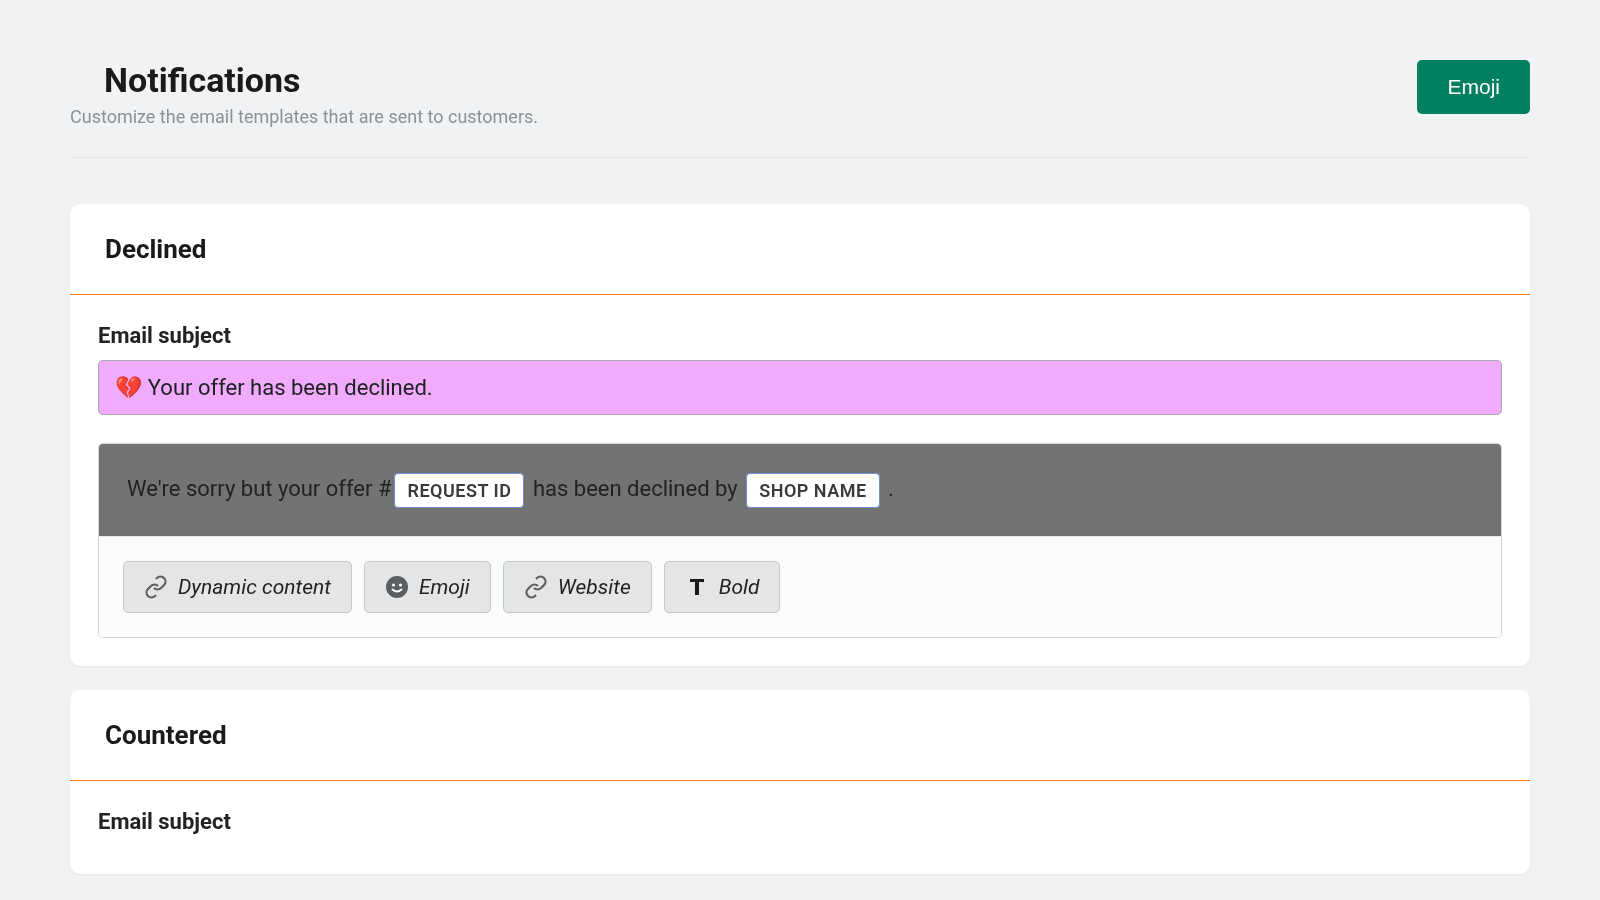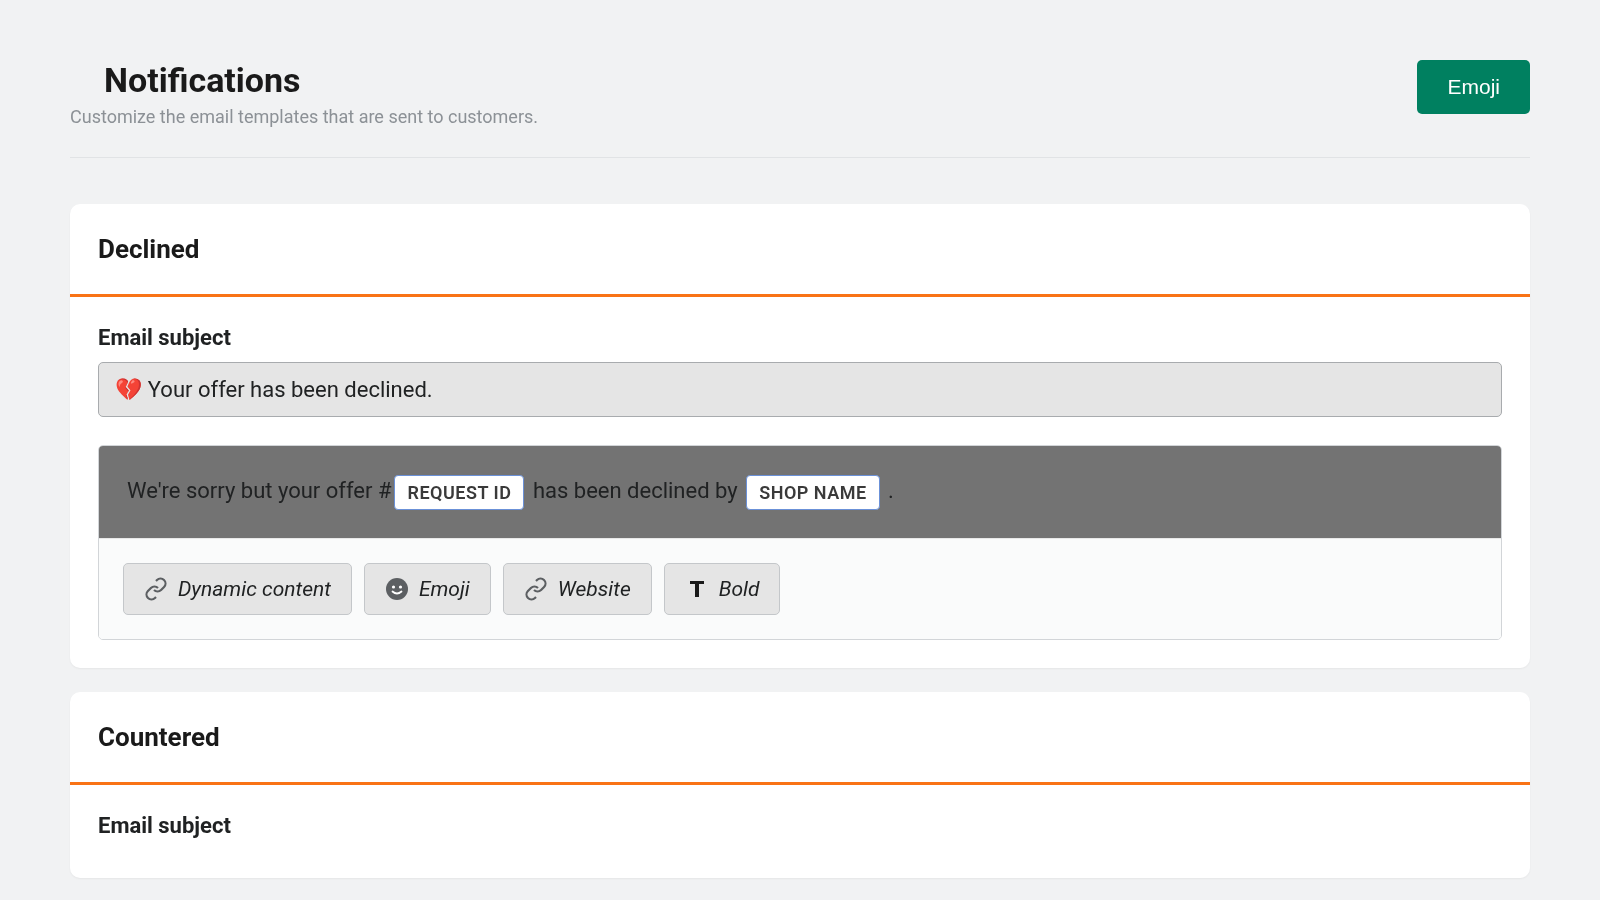--- a/index.html
+++ b/index.html
@@ -50,22 +50,22 @@
       font-weight: 500;
       cursor: pointer;
     }
     .card {
       background-color: #ffffff;
       border-radius: 10px;
       margin-top: 46px;
       box-shadow: 0 1px 2px rgba(0,0,0,0.05);
     }
     .card-header {
-      padding: 30px 28px;
-      border-bottom: 3px solid #f97316;
+      padding: 30px 35px;
+      border-bottom: 1px solid #f97316;
     }
     .card-title {
       font-size: 26px;
       font-weight: 700;
       color: #1a1a1a;
     }
     .card-body {
       padding: 28px;
     }
     .field-label {
@@ -75,21 +75,21 @@
       margin-bottom: 12px;
     }
     .text-input {
       width: 100%;
       border: 1px solid #a8abae;
       border-radius: 5px;
       padding: 14px 16px;
       font-size: 22px;
       font-family: inherit;
       color: #202223;
-      background: #e5e5e5;
+      background: #f0abfc;
       margin-bottom: 28px;
     }
     .editor-wrapper {
       border: 1px solid #d2d5d8;
       border-radius: 5px;
       overflow: hidden;
     }
     .editor-content {
       padding: 28px;
       font-size: 22px;

